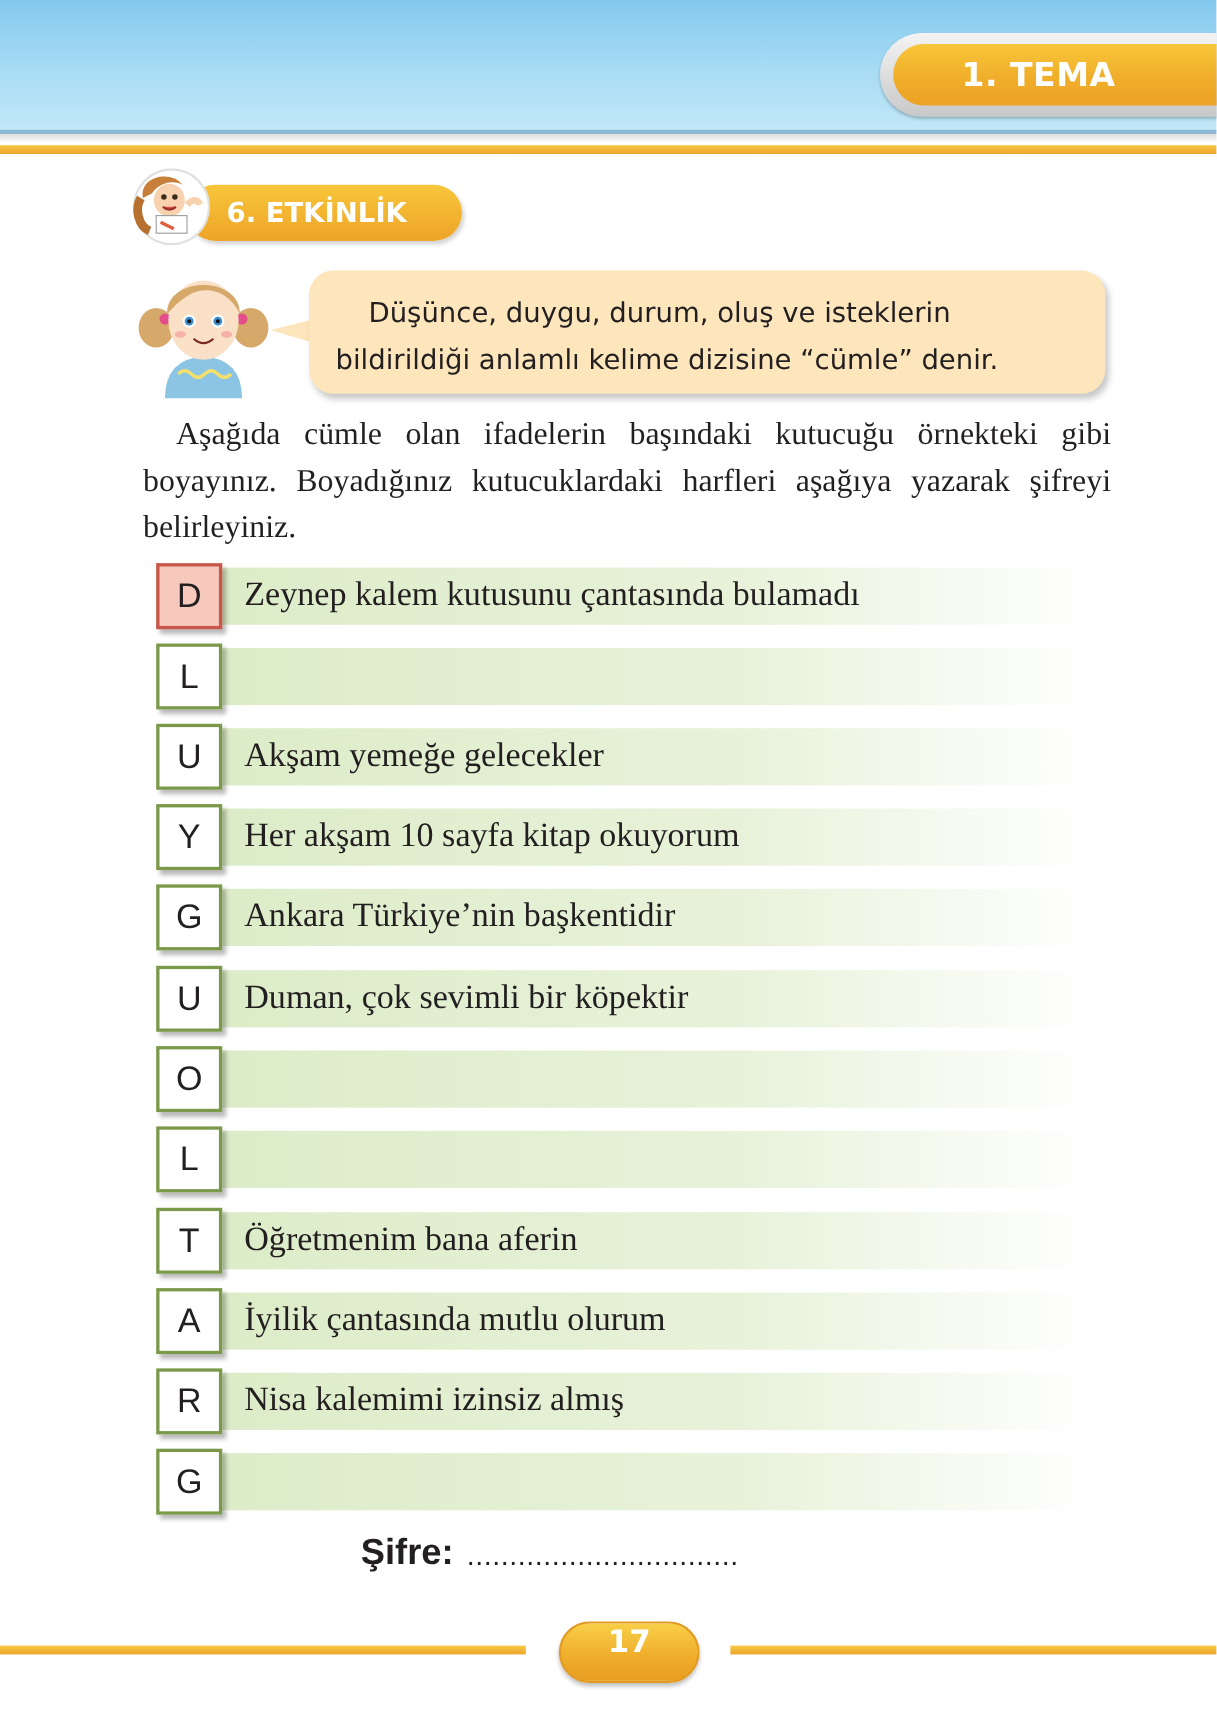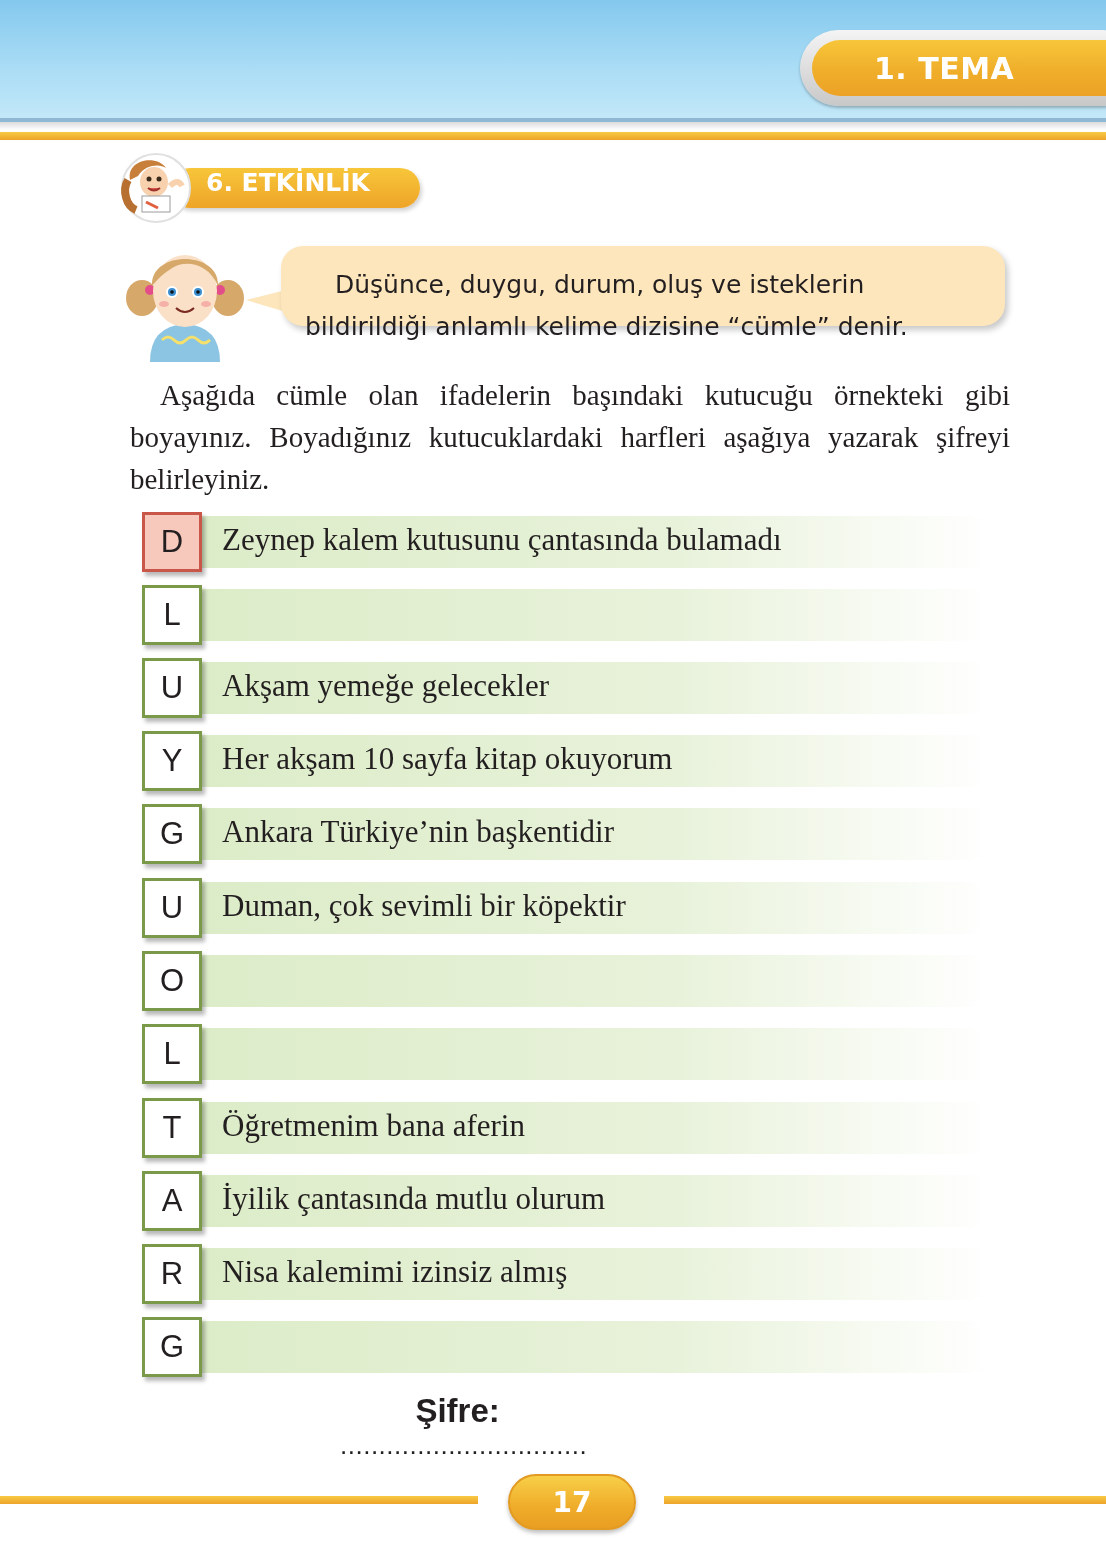--- a/index.html
+++ b/index.html
@@ -22,36 +22,36 @@
   }
   .tema-pill {
     position: absolute; left: 812px; top: 40px; width: 320px; height: 56px;
     border-radius: 28px; background: linear-gradient(#f7c63a 0%, #f0ae2a 55%, #eca226 100%);
     display: flex; align-items: center; padding-left: 62px;
   }
   .tema-text { color: #ffffff; font-family: "DejaVu Sans", sans-serif; font-weight: bold; font-size: 30px; letter-spacing: 0.5px; }
 
   
   .etk-pill {
-    position: absolute; left: 170px; top: 168px; width: 250px; height: 40px;
+    position: absolute; left: 170px; top: 168px; width: 250px; height: 51px;
     border-radius: 26px; background: linear-gradient(#f7c63a, #eea428);
     box-shadow: 2px 3px 4px rgba(0,0,0,0.18);
-    display: flex; padding-left: 36px;
+    display: flex; align-items: center; padding-left: 36px;
   }
   .etk-text { color: #ffffff; font-weight: bold; font-size: 25px; font-family: "DejaVu Sans", sans-serif; }
   .etk-avatar {
     position: absolute; left: 116px; top: 150px; width: 78px; height: 74px;
   }
 
   
   .girl { position: absolute; left: 120px; top: 236px; width: 130px; height: 132px; }
 
   
   .bubble {
-    position: absolute; left: 281px; top: 246px; width: 724px; height: 80px;
+    position: absolute; left: 281px; top: 246px; width: 724px; height: 112px;
     background: #fde6bb; border-radius: 22px;
     box-shadow: 3px 4px 6px rgba(0,0,0,0.22);
     padding: 18px 20px 16px 24px;
   }
   .bubble-tail {
     position: absolute; left: 246px; top: 290px; width: 0; height: 0;
     border-top: 10px solid transparent; border-bottom: 12px solid transparent;
     border-right: 40px solid #fde6bb;
   }
   .bubble-text {
@@ -80,32 +80,32 @@
     display: flex; align-items: center; justify-content: center;
     font-family: "Liberation Sans", sans-serif; font-size: 31px; color: #231f20;
   }
   .item-box.filled { background: #f7c9bc; border-color: #c8574a; }
   .item-text {
     position: absolute; left: 80px; top: 10px;
     font-family: Liberation Serif, serif; font-size: 31px; color: #231f20; white-space: nowrap;
   }
 
   
-  .sifre { position: absolute; left: 328px; top: 1392px; display: flex; align-items: center; flex-direction: column; }
+  .sifre { position: absolute; left: 328px; top: 1392px; display: flex; align-items: flex-end; }
   .sifre-label { font-family: "Liberation Sans", sans-serif; font-weight: bold; font-size: 33px; color: #231f20; }
   .sifre-blank { font-family: "Liberation Sans", sans-serif; font-size: 26px; color: #231f20; margin-left: 12px; letter-spacing: 0.5px; }
 
   
   .footer-line-left { position: absolute; left: 0; top: 1496px; width: 478px; height: 8px; background: linear-gradient(#f8c944, #eda42a); }
   .footer-line-right { position: absolute; left: 664px; top: 1496px; width: 442px; height: 8px; background: linear-gradient(#f8c944, #eda42a); }
   .page-pill {
     position: absolute; left: 508px; top: 1474px; width: 128px; height: 56px; border-radius: 28px;
     background: linear-gradient(#f8cf48 0%, #efac2a 60%, #e99e22 100%);
     border: 2px solid #e29a22; box-shadow: 0 3px 4px rgba(0,0,0,0.25);
-    display: flex; align-items: center; justify-content: center;
+    display: flex; align-items: flex-start; justify-content: center;
   }
   .page-num { color: #ffffff; font-weight: bold; font-size: 28px; font-family: "DejaVu Sans", sans-serif; }
 </style>
 </head>
 <body>
 
 <div class="header-band"></div>
 <div class="header-band-edge"></div>
 <div class="header-gray"></div>
 <div class="header-orange"></div>

